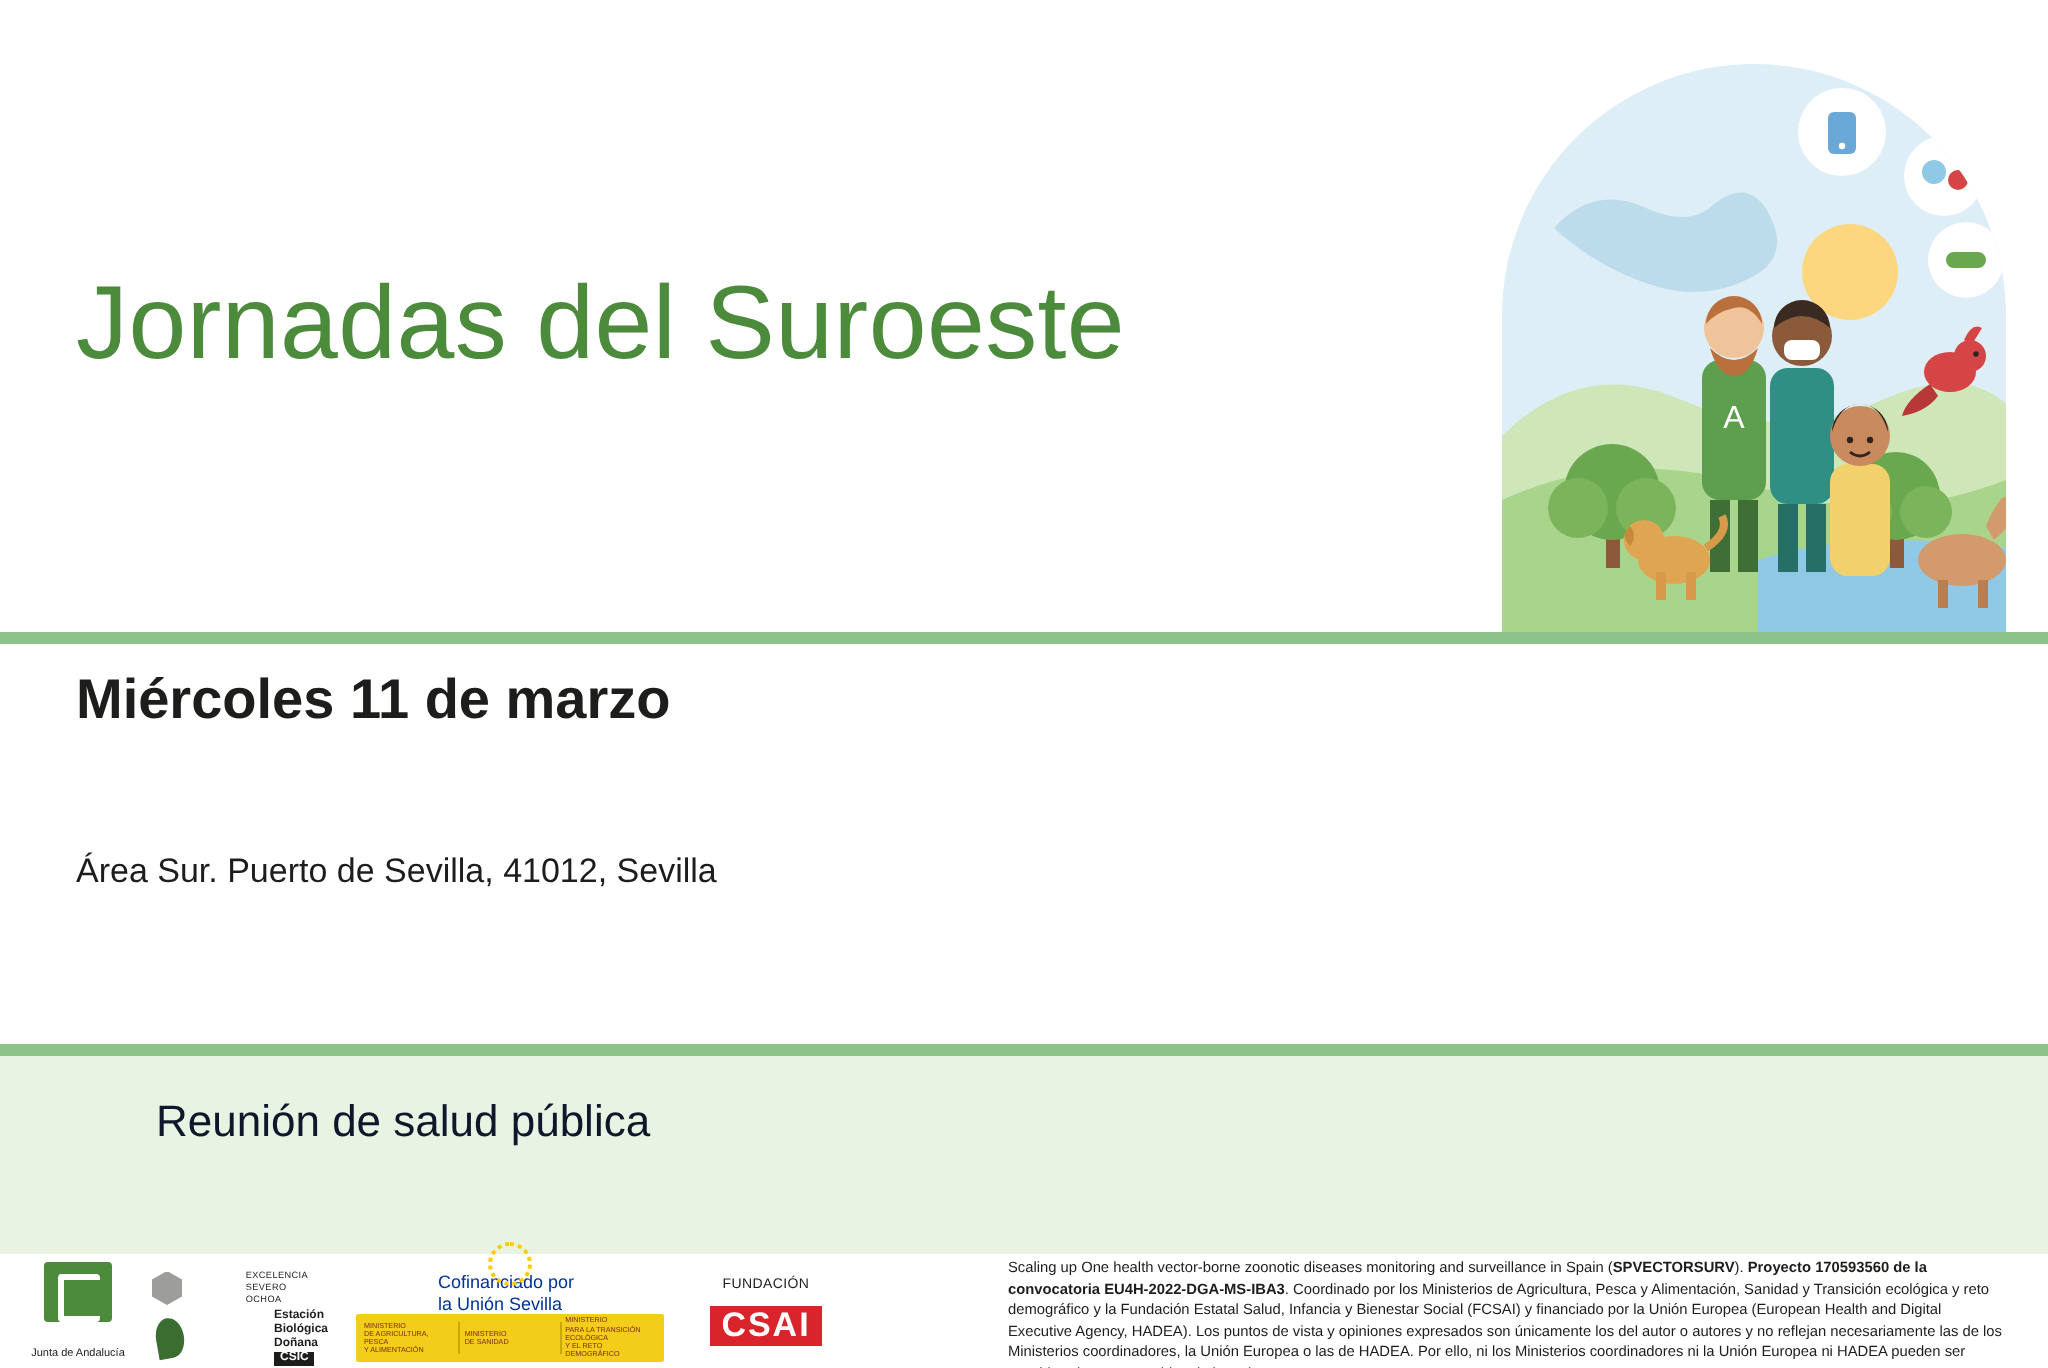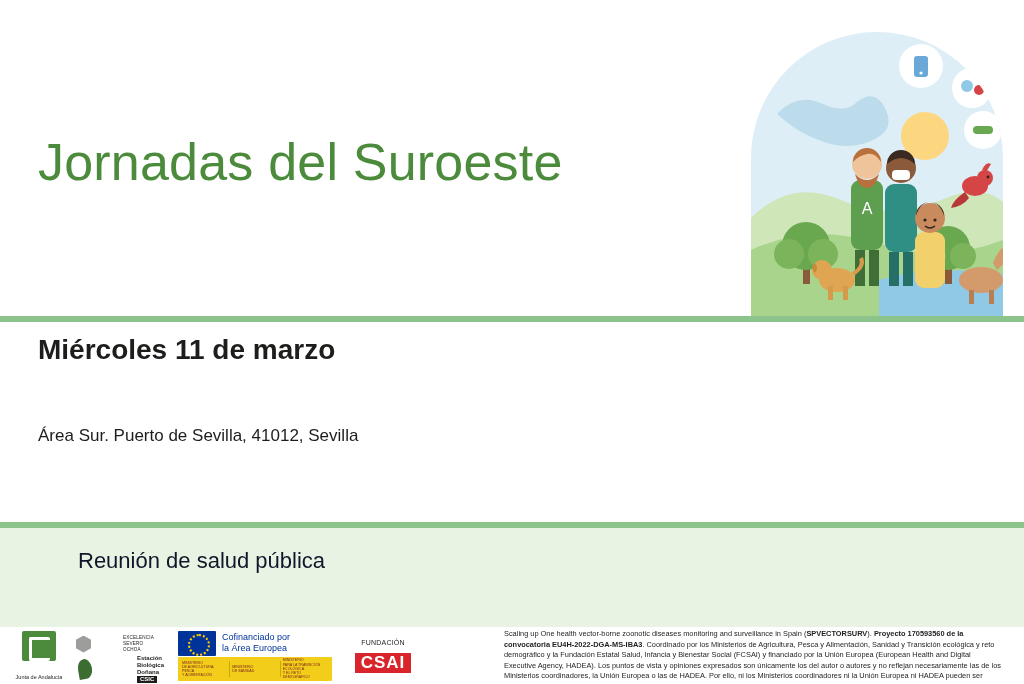--- a/index.html
+++ b/index.html
@@ -215,21 +215,21 @@
     background: #1d1d1b;
     color: #ffffff;
     font-size: 6px;
     padding: 0 3px;
     margin-top: 1px;
   }
 
   
   .logo-eu {
     left: 178px; top: 3px; width: 150px; height: 26px;
-    flex-direction: row;
+    flex-direction: column;
     gap: 6px;
     justify-content: flex-start;
   }
   .eu-flag {
     width: 38px; height: 25px;
     background: #003399;
     position: relative;
     border-radius: 1px;
   }
   .eu-stars {
@@ -457,21 +457,21 @@
           <div class="ebd-csic">CSIC</div>
         </div>
       </div>
 
       <div class="logo logo-eu">
         <div class="eu-flag">
           <div class="eu-stars"></div>
         </div>
         <div class="eu-text">
           <div>Cofinanciado por</div>
-          <div>la Área Europea</div>
+          <div>la Unión Sevilla</div>
         </div>
       </div>
 
       <div class="logo logo-min">
         <div class="min-item">MINISTERIO
 DE AGRICULTURA, PESCA
 Y ALIMENTACIÓN</div>
         <div class="min-sep"></div>
         <div class="min-item">MINISTERIO
 DE SANIDAD</div>

